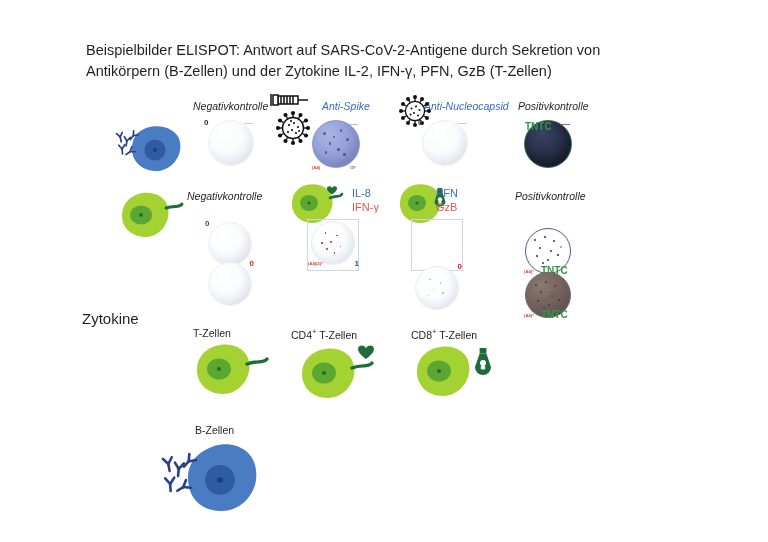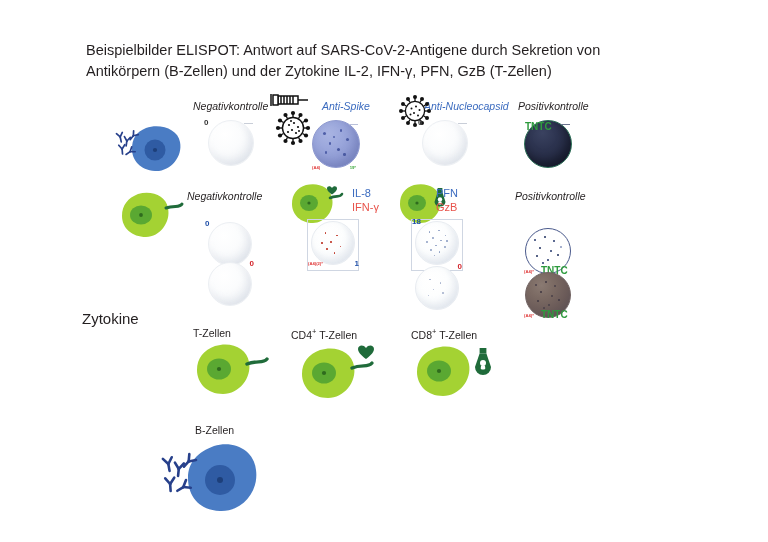--- a/index.html
+++ b/index.html
@@ -371,39 +371,20 @@
         <div class="sp" style="left:52%;top:72%;width:1.6px;height:1.6px;background:#c0392b;"></div>
         <div class="sp" style="left:22%;top:48%;width:1.4px;height:1.4px;background:#c0392b;"></div>
       </div>
     </div>
     <div class="microtag red" style="left:-3px;bottom:-1px;">(A4)(2)*</div>
     <div class="count blue" style="right:-4px;bottom:-3px;">1</div>
   </div>
 
 
   <div class="wellframe" style="left:411px;top:219px;width:52px;height:52px;"></div>
-  <div class="wellbox" style="left:415px;top:221px;width:44px;height:44px;">
-    <div class="well spotted">
-      <div class="speckles">
-        <div class="sp" style="left:30%;top:22%;width:1.8px;height:1.8px;background:#8fa0c4;"></div>
-        <div class="sp" style="left:52%;top:18%;width:1.8px;height:1.8px;background:#8fa0c4;"></div>
-        <div class="sp" style="left:68%;top:30%;width:1.8px;height:1.8px;background:#8fa0c4;"></div>
-        <div class="sp" style="left:38%;top:36%;width:1.8px;height:1.8px;background:#8fa0c4;"></div>
-        <div class="sp" style="left:58%;top:42%;width:1.8px;height:1.8px;background:#8fa0c4;"></div>
-        <div class="sp" style="left:24%;top:46%;width:1.8px;height:1.8px;background:#8fa0c4;"></div>
-        <div class="sp" style="left:46%;top:54%;width:1.8px;height:1.8px;background:#8fa0c4;"></div>
-        <div class="sp" style="left:66%;top:58%;width:1.8px;height:1.8px;background:#8fa0c4;"></div>
-        <div class="sp" style="left:34%;top:64%;width:1.8px;height:1.8px;background:#8fa0c4;"></div>
-        <div class="sp" style="left:54%;top:70%;width:1.8px;height:1.8px;background:#8fa0c4;"></div>
-        <div class="sp" style="left:72%;top:44%;width:1.6px;height:1.6px;background:#8fa0c4;"></div>
-        <div class="sp" style="left:42%;top:78%;width:1.6px;height:1.6px;background:#8fa0c4;"></div>
-      </div>
-    </div>
-    <div class="count blue" style="left:-3px;top:-3px;">18</div>
-  </div>
 
   <div class="wellbox" style="left:415px;top:266px;width:44px;height:44px;">
     <div class="well spotted">
       <div class="speckles">
         <div class="sp" style="left:32%;top:28%;width:1.5px;height:1.5px;background:#a8b4cf;"></div>
         <div class="sp" style="left:56%;top:36%;width:1.5px;height:1.5px;background:#a8b4cf;"></div>
         <div class="sp" style="left:40%;top:52%;width:1.5px;height:1.5px;background:#a8b4cf;"></div>
         <div class="sp" style="left:62%;top:60%;width:1.5px;height:1.5px;background:#a8b4cf;"></div>
         <div class="sp" style="left:28%;top:66%;width:1.5px;height:1.5px;background:#a8b4cf;"></div>
       </div>

